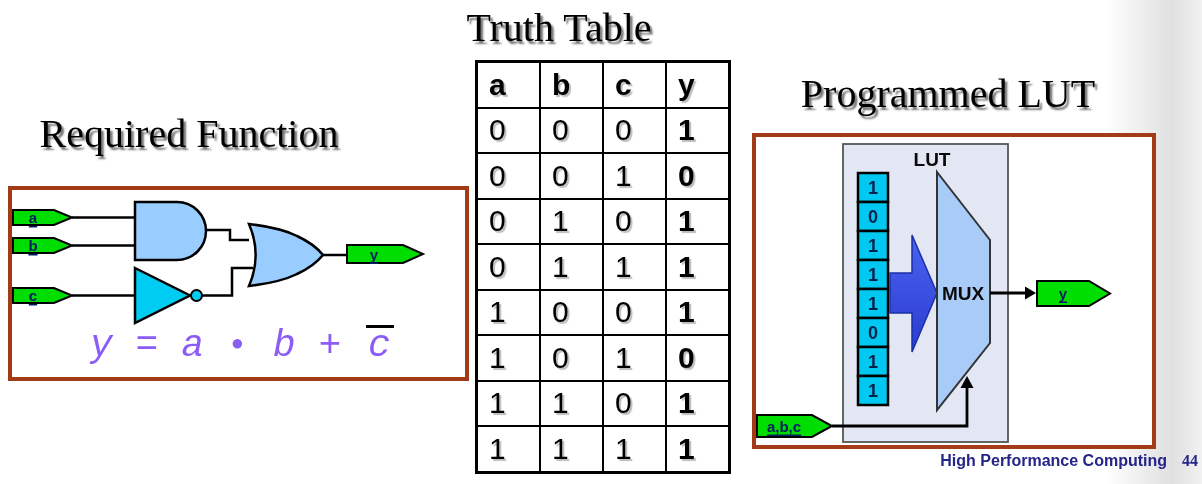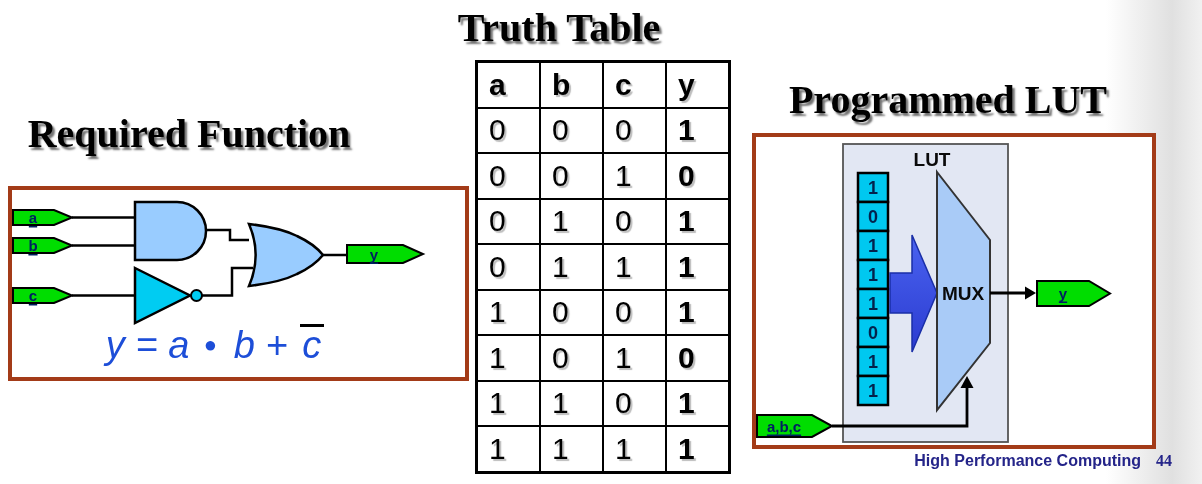--- a/index.html
+++ b/index.html
@@ -6,30 +6,30 @@
   .slide{
     position:relative;
     width:1202px;height:484px;
     background:linear-gradient(90deg,#ffffff 0%,#ffffff 92%,#e0e0e0 97.5%,#f1f1f1 100%);
     overflow:hidden;
     font-family:"Liberation Sans",sans-serif;
   }
   .title{
     position:absolute;
     font-family:"Liberation Serif",serif;
-    font-weight:bold;
+    font-weight:normal;
     font-size:40px;
     color:#000;
     text-align:center;
     text-shadow:2.5px 2.5px 2px rgba(0,0,0,0.55);
     white-space:nowrap;
   }
   #req-title{left:14px;top:110px;width:350px;}
   #tt-title{left:436px;top:4px;width:246px;}
-  #lut-title{left:776px;top:76px;width:344px;}
+  #lut-title{left:776px;top:70px;width:344px;}
 
   .diagram-box{
     position:absolute;
     border:4px solid #A33B18;
     background:#ffffff;
     padding-left:36px;
   }
   #circuit-box{left:8px;top:186px;width:417px;height:187px;}
   #lut-box{left:752px;top:133px;width:360px;height:308px;}
   .diagram-box svg{position:absolute;left:0;top:0;}
@@ -41,24 +41,24 @@
     dominant-baseline:central;
   }
   .tagtext{font-size:15px;fill:#002060;text-decoration:underline;}
   .blocklabel{font-size:19px;fill:#0a0a0a;}
   .celltext{font-size:18px;fill:#03224C;}
 
   .equation{
     position:absolute;
     left:78px;top:134px;width:250px;
     text-align:center;
-    font-family:Liberation Sans, sans-serif;
+    font-family:Liberation Mono, monospace;
     font-style:italic;
     font-size:38px;
-    color:#1d4ed8;
+    color:#8b5cf6;
     white-space:nowrap;
   }
   .equation .eq-dot{font-style:normal;font-size:22px;vertical-align:6px;padding:0 4px;}
   .equation .eq-plus{padding:0 2px;}
   .equation .overlined{border-top:3px solid #000;padding:0 3px 0 2px;line-height:0.95;display:inline-block;}
 
   table.truth{
     position:absolute;left:475px;top:60px;
     border-collapse:collapse;
     border:3px solid #000;
@@ -73,21 +73,21 @@
     padding:0 0 0 11px;
     color:#000;
     text-shadow:2px 2px 1px #bdbdbd;
   }
   table.truth th{font-weight:bold;}
   table.truth td{font-weight:normal;}
   table.truth td.ycol{font-weight:bold;}
 
   .footer{
     position:absolute;
-    right:30px;top:452px;
+    right:4px;top:452px;
     font-size:16px;
     font-weight:bold;
     color:#242489;
     white-space:nowrap;
   }
   .footer .page-num{font-family:"Liberation Serif",serif;margin-left:15px;}
 </style>
 </head>
 <body>
 

